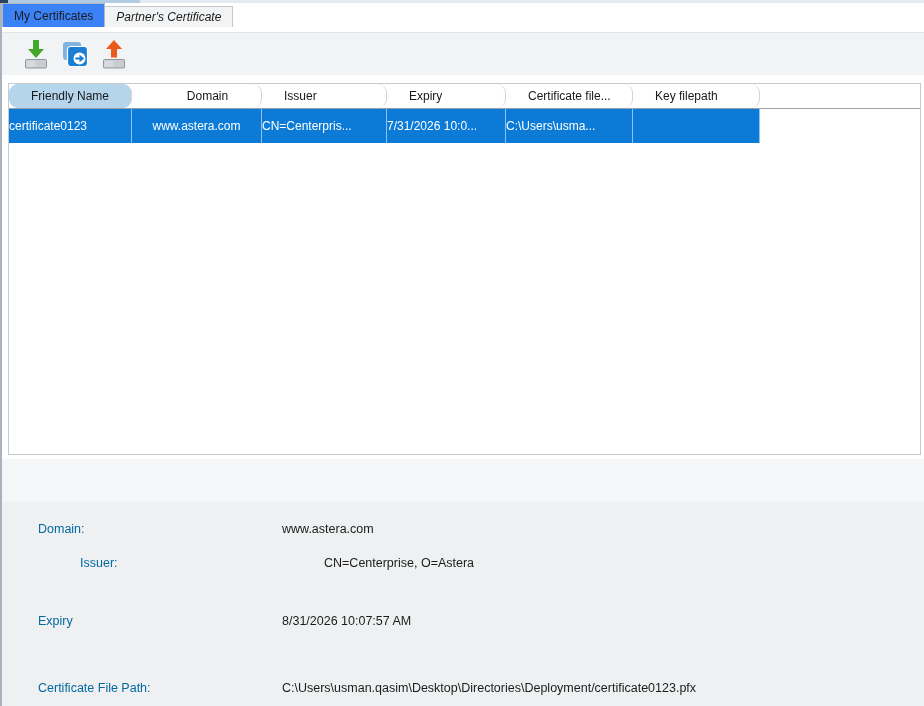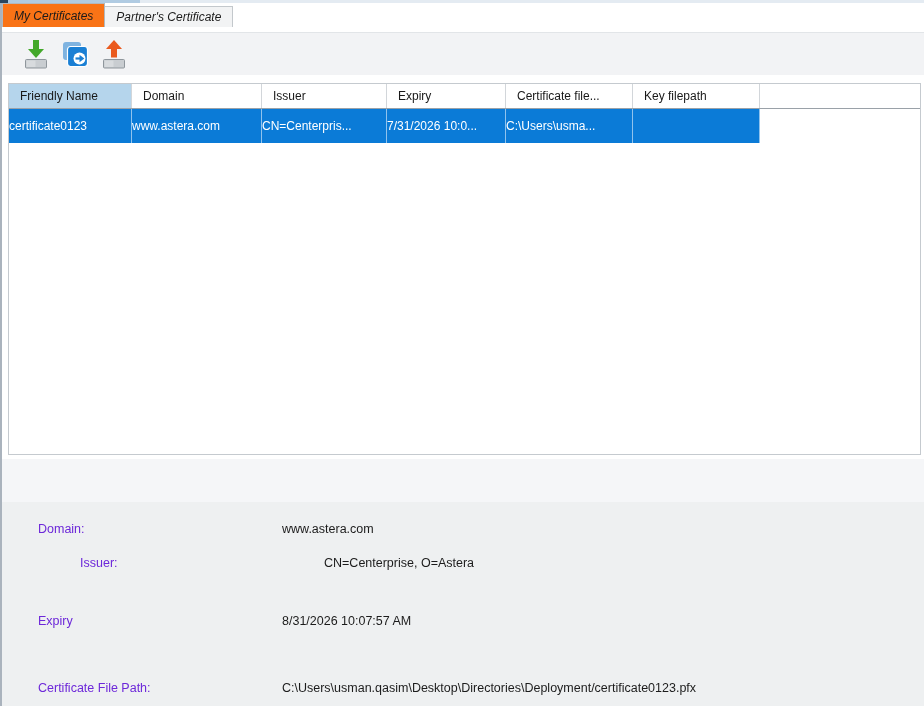--- a/index.html
+++ b/index.html
@@ -22,22 +22,22 @@
   .top-strip .seg3 { flex: 1; background: #e4ebf2; }
 
   
   .tabstrip { position: absolute; left: 2px; top: 3px; height: 24px; display: flex; align-items: flex-end; z-index: 4; }
   .tab {
     height: 21px; padding: 0 11px; display: flex; align-items: center;
     background: #f2f3f4; border: 1px solid #c3c8cc; border-bottom: none;
     color: #1b1b1b; white-space: nowrap; cursor: default;
   }
   .tab.active {
-    height: 24px; background: #f97316; border-color: #b2b8be;
-    position: relative; z-index: 2; font-style: italic;
+    height: 24px; background: #3b82f6; border-color: #b2b8be;
+    position: relative; z-index: 2;
   }
   .tab.inactive { margin-left: -1px; z-index: 1; font-style: italic; }
 
   
   .toolbar {
     position: absolute; left: 2px; top: 32px; width: 922px; height: 43px;
     background: #f2f3f5; border-top: 1px solid #e2e5e8;
     display: flex; align-items: center; padding-left: 18px; gap: 7px;
   }
   .toolbtn {
@@ -46,41 +46,42 @@
   }
   .toolbtn svg { display: block; }
 
   
   .grid {
     position: absolute; left: 8px; top: 83px; width: 913px; height: 372px;
     background: #ffffff; border: 1px solid #c5cacf;
   }
   .grid-header { display: flex; height: 25px; border-bottom: 1px solid #9aa1a8; background: #ffffff; }
   .hcell {
-    display: flex; align-items: center; padding-left: 11px;
+    display: flex; align-items: center; padding-left: 22px;
     border-right: 1px solid #d2d6da; color: #191919; white-space: nowrap; overflow: hidden;
     cursor: default;
+    border-radius: 9px;
   }
   .hcell.sorted { background: #b5d5ec; }
   .hcell.filler { flex: 1; border-right: none; }
   .grid-row { display: flex; height: 34px; }
   .grid-row.selected .cell { background: #0b7bd7; color: #ffffff; border-right: 1px solid rgba(255,255,255,0.55); }
   .cell {
     display: flex; align-items: center; 
     white-space: nowrap; overflow: hidden; cursor: default;
   }
   .cell.filler { flex: 1; background: #ffffff !important; border-right: none !important; }
-  .w0 { width: 123px; } .w1 { width: 130px; } .w2 { width: 125px; }
+  .w0 { width: 123px; } .w1 { width: 130px; justify-content: center; } .w2 { width: 125px; }
   .w3 { width: 119px; } .w4 { width: 127px; } .w5 { width: 127px; }
 
   
   .band { position: absolute; left: 2px; top: 459px; width: 922px; height: 43px; background: #f5f6f8; }
   .details { position: absolute; left: 2px; top: 502px; width: 922px; height: 204px; background: #eef0f1; }
 
-  .detail-label { position: absolute; left: 36px; color: #6d28d9; font-size: 12.5px; white-space: nowrap; }
+  .detail-label { position: absolute; left: 36px; color: #0369a1; font-size: 12.5px; white-space: nowrap; }
   .detail-value { position: absolute; left: 280px; color: #1c1c1c; font-size: 12.5px; white-space: nowrap; }
   .dr0 { top: 20px; } .dr1 { top: 54px; margin-left: 42px; } .dr2 { top: 112px; } .dr3 { top: 159px; margin-top: 20px; }
 </style>
 </head>
 <body>
 
 <div class="left-edge"></div>
 <div class="top-strip">
   <div class="seg1"></div>
   <div class="seg2"></div>

